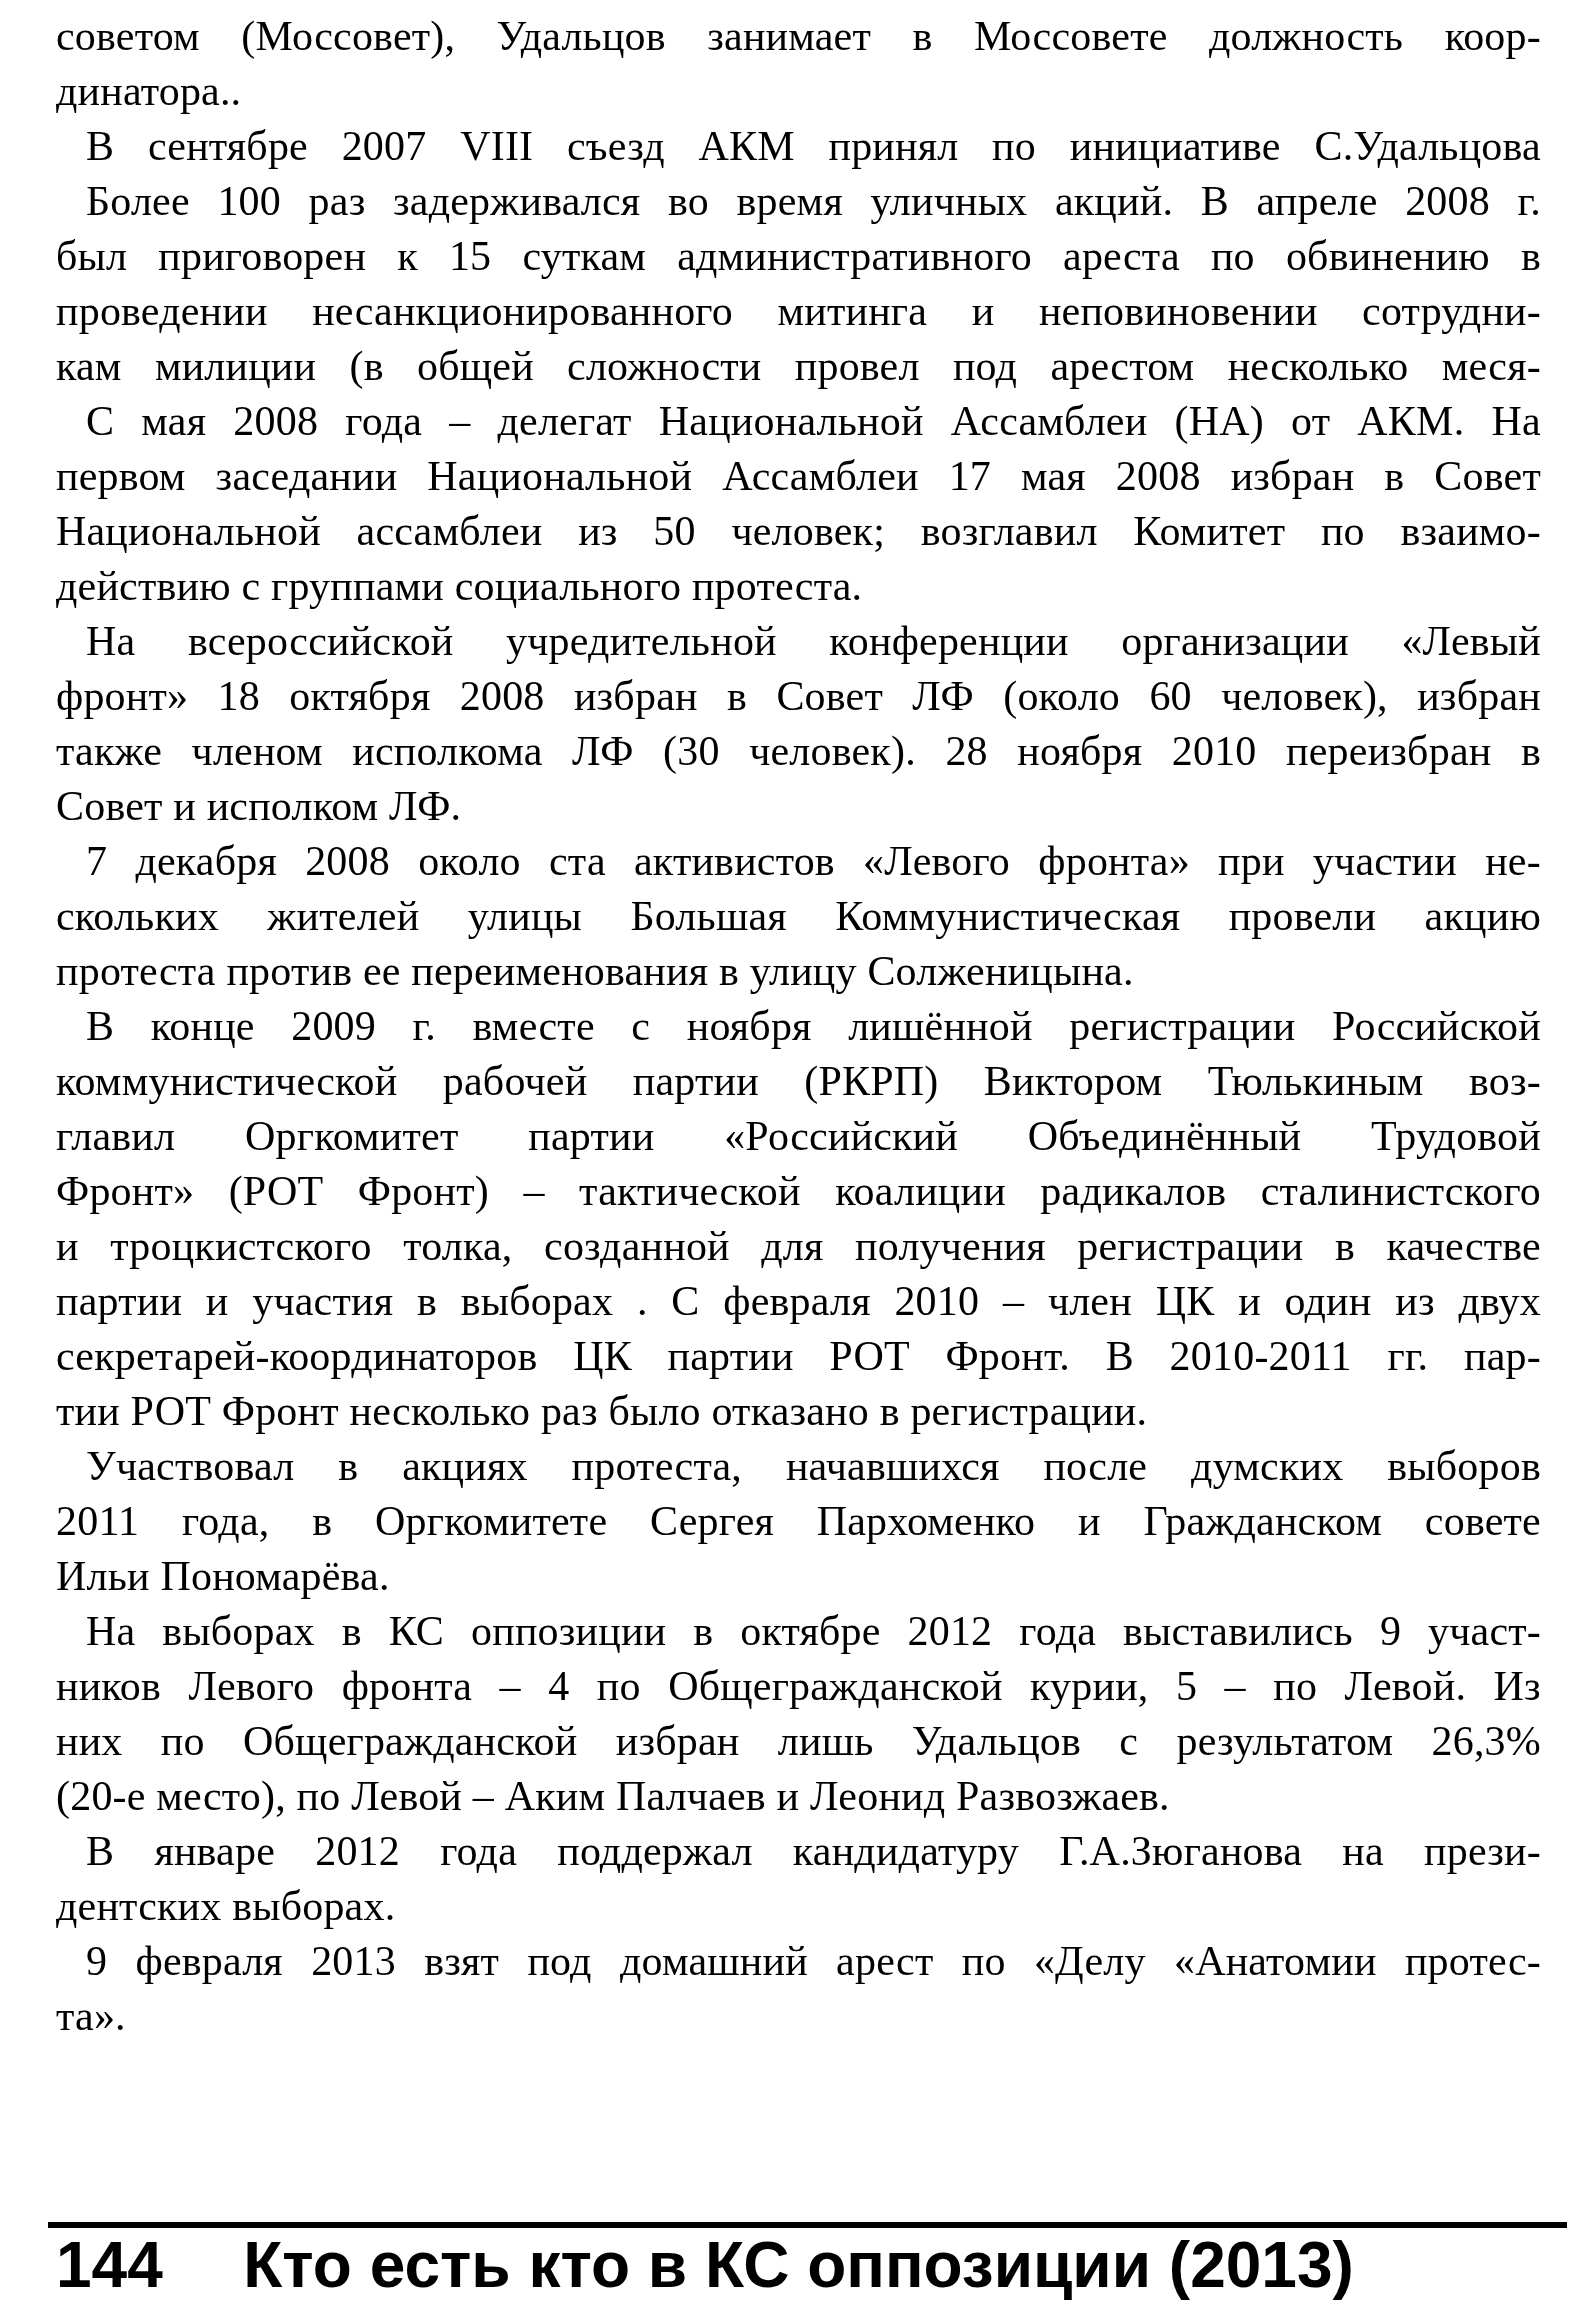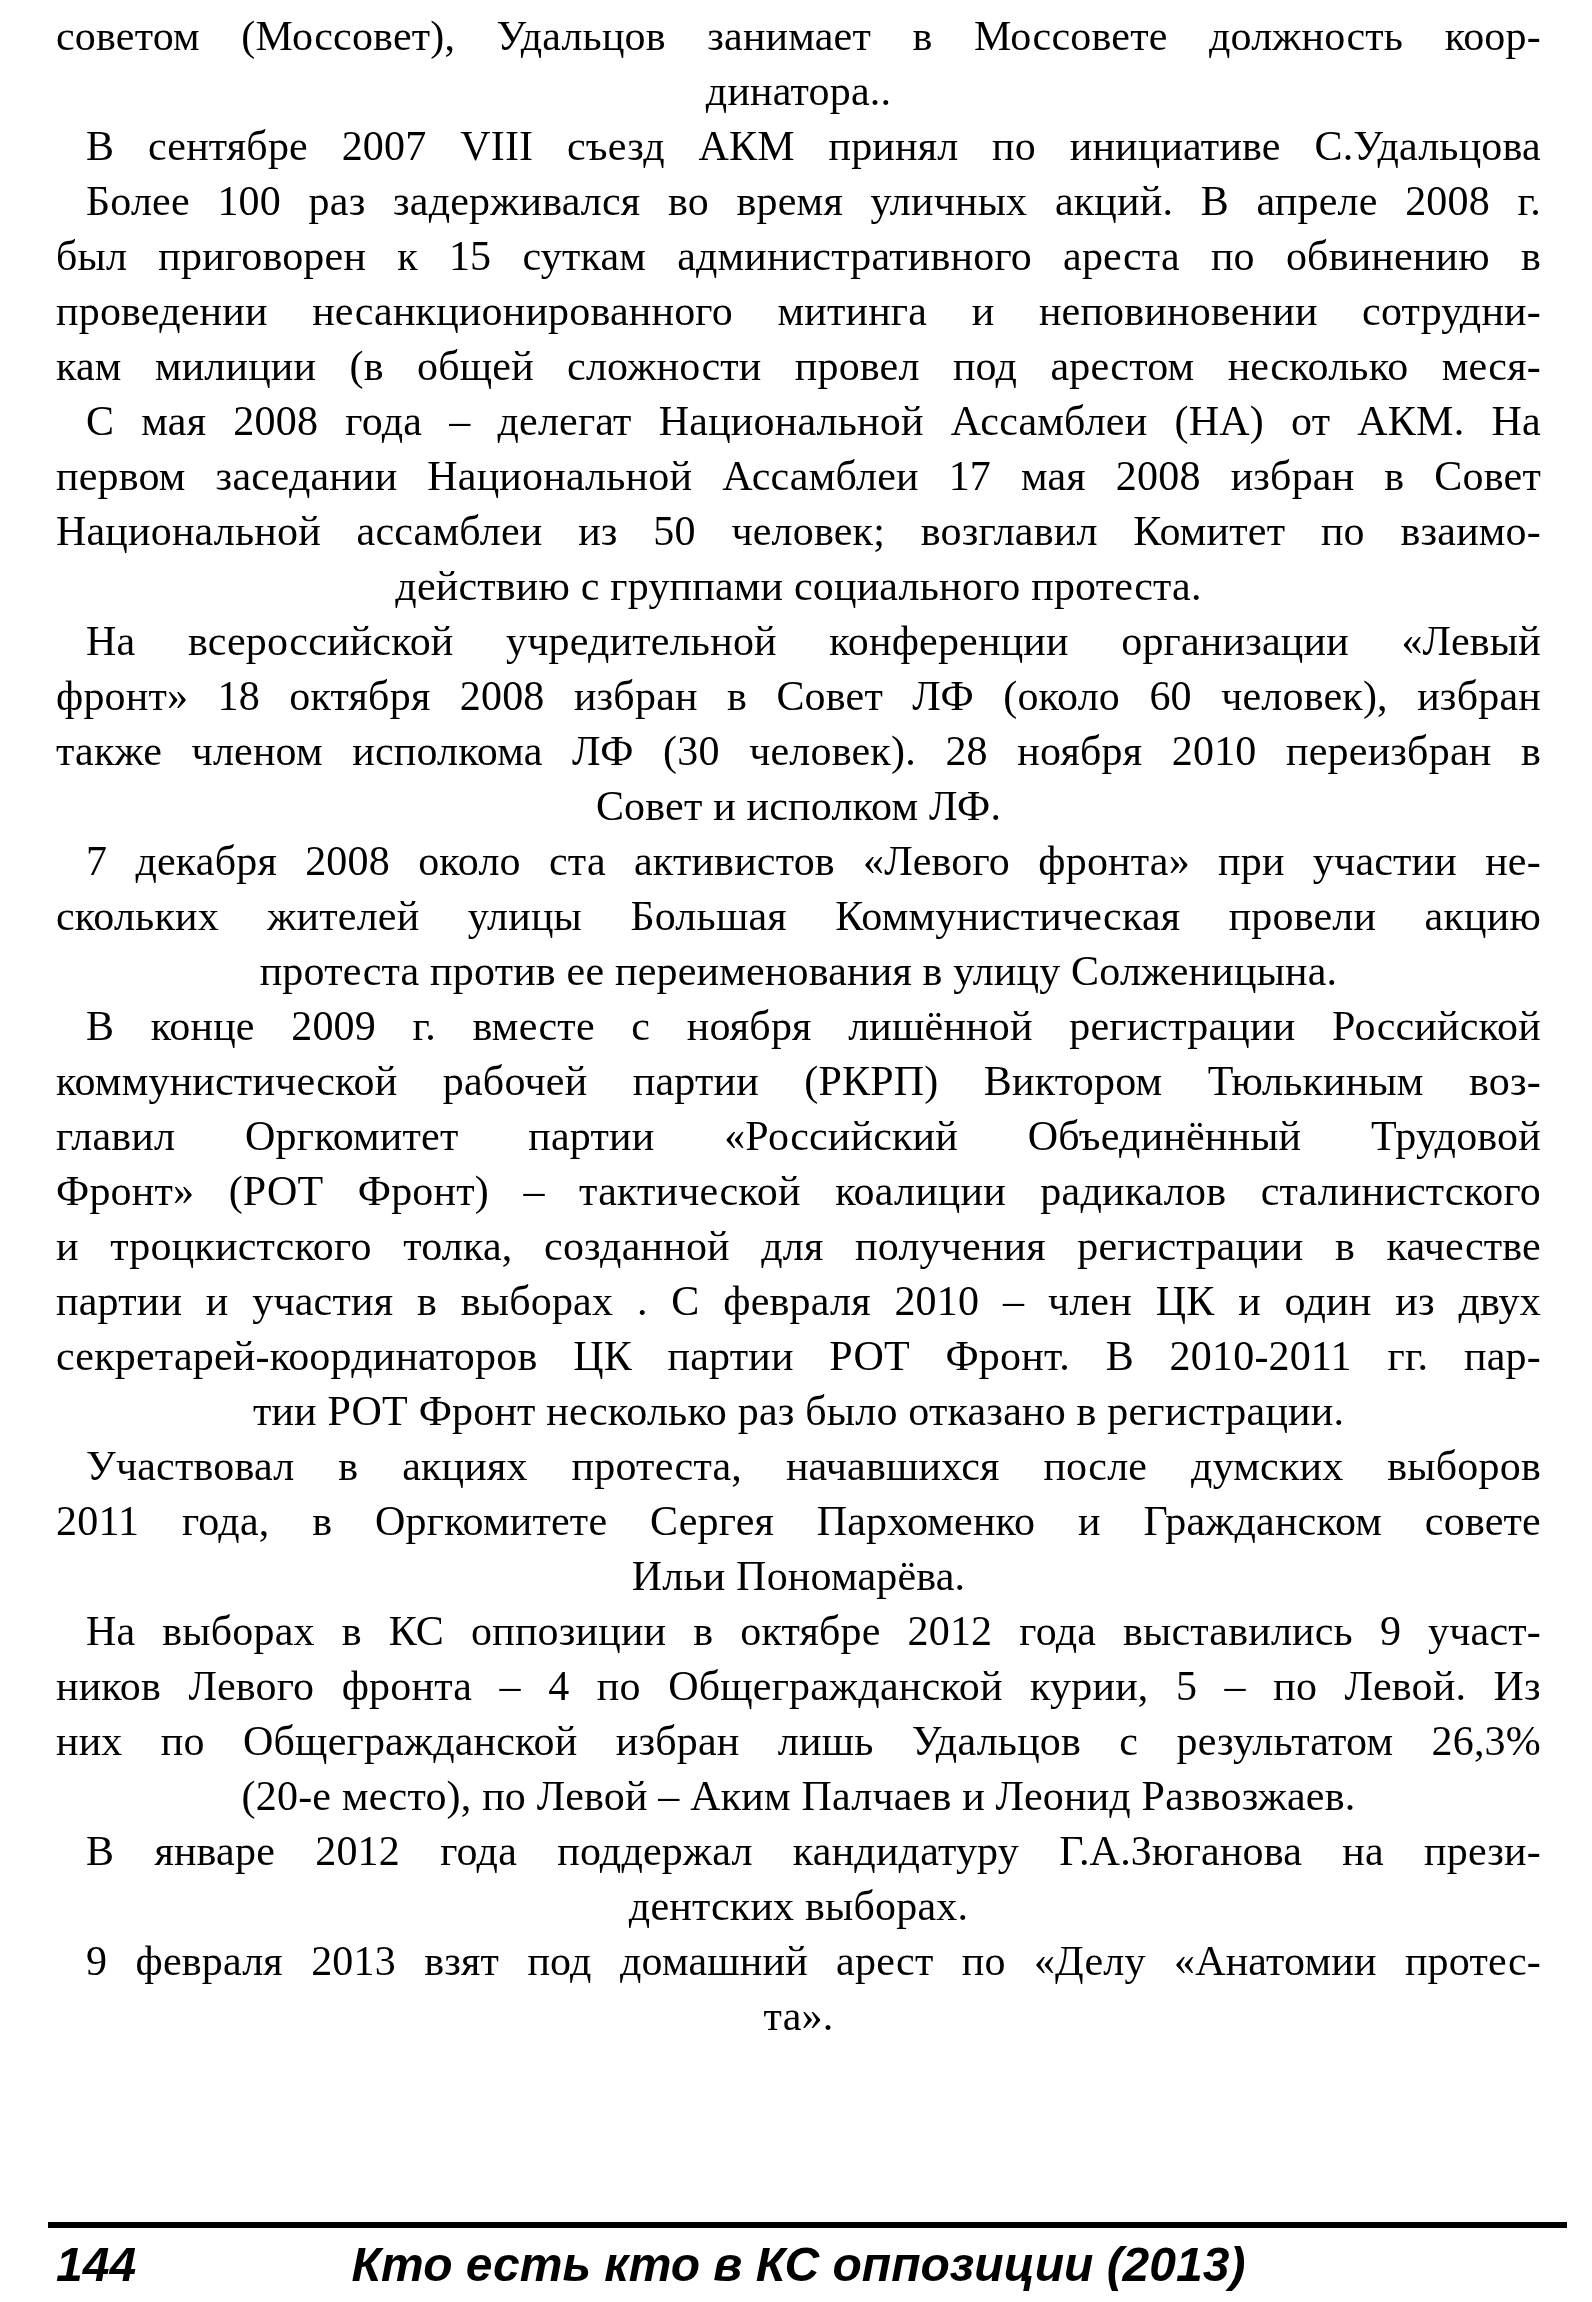--- a/index.html
+++ b/index.html
@@ -39,41 +39,40 @@
     align-items: flex-start;
   }
   .line.just span {
     white-space: pre;
     flex: 0 0 auto;
   }
   .line.ind {
     padding-left: 30px;
   }
   .line.end {
-    text-align: center;
+    text-align: left;
     white-space: nowrap;
   }
   .footer-rule {
     position: absolute;
     left: 48px;
     top: 2222px;
     width: 1519px;
     height: 6px;
     background: #000000;
   }
   .footer {
     position: absolute;
     left: 56px;
     top: 2235px;
     width: 1485px;
     height: 60px;
     font-family: "Liberation Sans", sans-serif;
-    font-style: italic;
     font-weight: bold;
-    font-size: 48px;
+    font-size: 64px;
     line-height: 60px;
     color: #000000;
   }
   .page-number {
     position: absolute;
     left: 0;
     top: 0;
   }
   .running-title {
     position: absolute;

